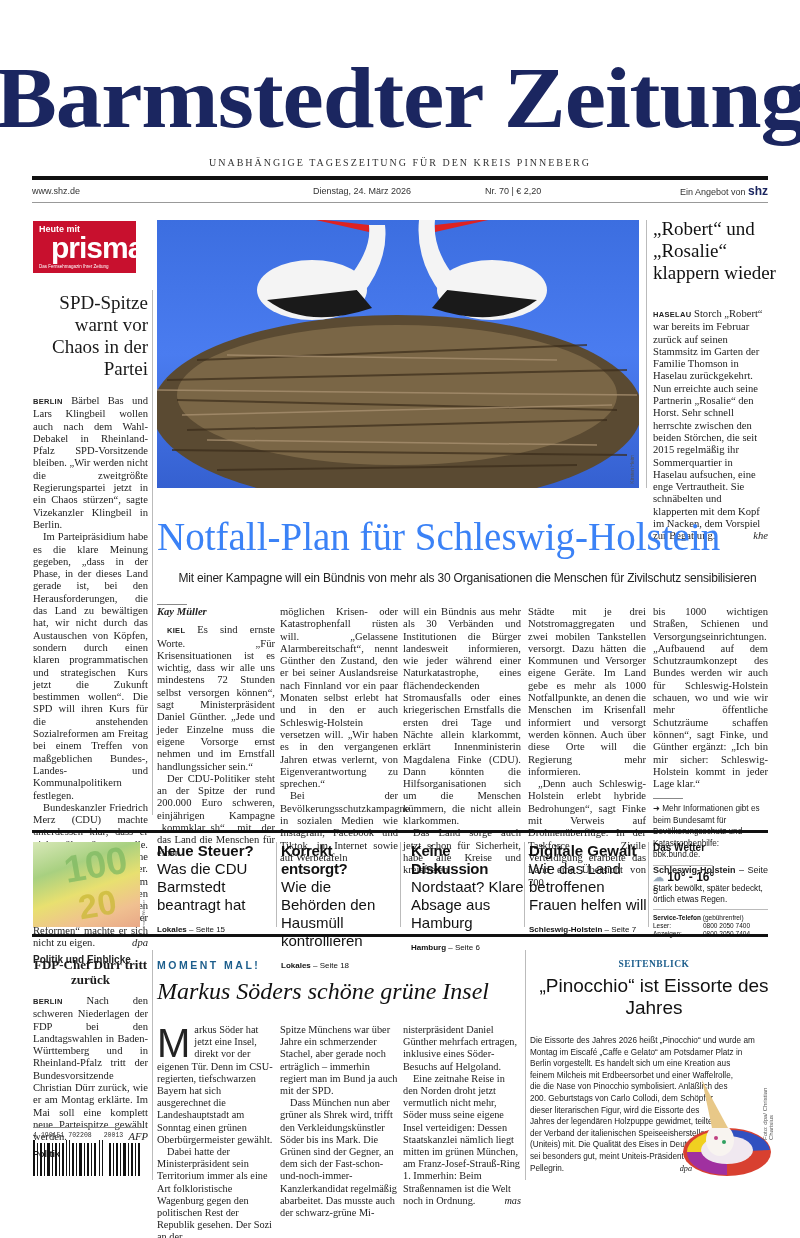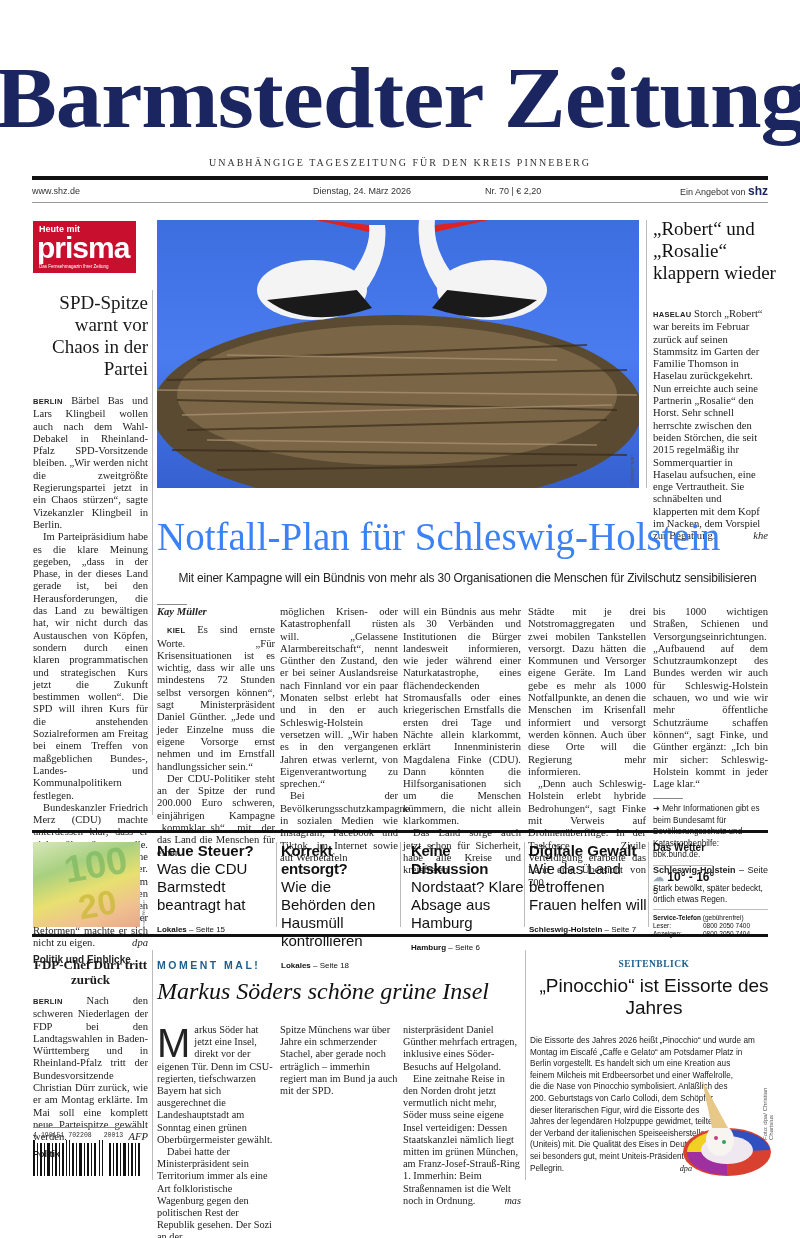--- a/index.html
+++ b/index.html
@@ -22,21 +22,21 @@
   #tagline{left:0;top:157px;width:800px;text-align:center;font-family:"Liberation Serif",serif;font-size:10px;letter-spacing:2px;color:#333;}
   #topbar{left:32px;top:176px;width:736px;height:4px;background:#111;}
   #infobar{left:32px;top:182px;width:736px;height:20px;font-family:"Liberation Sans",sans-serif;font-size:9px;color:#333;}
   #infobar span{position:absolute;top:4px;}
   #infobar-bottom{left:32px;top:202px;width:736px;height:1px;background:#999;}
   .shz{font-weight:bold;font-size:12px;color:#1b2660;}
 
   
   #prisma{left:33px;top:221px;width:103px;height:52px;background:#c8102e;color:#fff;font-family:"Liberation Sans",sans-serif;}
   #prisma .t1{position:absolute;left:6px;top:3px;font-size:9px;font-weight:bold;}
-  #prisma .t2{position:absolute;left:4px;top:10px;font-size:30px;font-weight:bold;letter-spacing:-1px;}
+  #prisma .t2{position:absolute;left:18px;top:10px;font-size:30px;font-weight:bold;letter-spacing:-1px;}
   #prisma .t3{position:absolute;left:6px;top:43px;font-size:4.5px;}
 
   
   #stork-photo{left:157px;top:220px;width:482px;height:268px;overflow:hidden;background:linear-gradient(180deg,#3c6ee0 0%,#4a7cf0 50%,#3560d0 100%);}
   #credit-stork{left:629px;top:455px;font-family:"Liberation Sans",sans-serif;font-size:5px;color:#555;writing-mode:vertical-rl;transform:rotate(180deg);}
 
   
   #stork-head{left:653px;top:218px;width:125px;font-family:"Liberation Serif",serif;font-size:19px;line-height:22px;color:#111;}
 
   
@@ -280,20 +280,21 @@
 <div class="vline" style="left:152px;top:950px;height:230px;"></div>
 
 <div id="kicker-moment" class="abs">MOMENT MAL!</div>
 <div id="moment-head" class="abs">Markus Söders schöne grüne Insel</div>
 <div class="abs body-text" style="left:157px;top:1024px;width:118px;text-align:left;font-size:10.3px;line-height:12.2px">
   <p><span class="dropcap">M</span><span>arkus Söder hat jetzt eine Insel, direkt vor der eigenen Tür. Denn im CSU-regierten, tiefschwarzen Bayern hat sich ausgerechnet die Landeshauptstadt am Sonntag einen grünen Oberbürgermeister gewählt.</span></p>
   <p style="text-indent:10px">Dabei hatte der Ministerpräsident sein Territorium immer als eine Art folkloristische Wagenburg gegen den politischen Rest der Republik gesehen. Der Sozi an der</p>
 </div>
 <div class="abs body-text" style="left:280px;top:1024px;width:118px;text-align:left;font-size:10.3px;line-height:12.2px">
   <p>Spitze Münchens war über Jahre ein schmerzender Stachel, aber gerade noch erträglich – immerhin regiert man im Bund ja auch mit der SPD.</p>
+  <p>Dass München nun aber grüner als Shrek wird, trifft den Verkleidungskünstler Söder bis ins Mark. Die Grünen sind der Gegner, an dem sich der Fast-schon-und-noch-immer-Kanzlerkandidat regelmäßig abarbeitet. Das musste auch der schwarz-grüne Mi-</p>
 </div>
 <div class="abs body-text" style="left:403px;top:1024px;width:118px;text-align:left;font-size:10.3px;line-height:12.2px">
   <p>nisterpräsident Daniel Günther mehrfach ertragen, inklusive eines Söder-Besuchs auf Helgoland.</p>
   <p><span>Eine zeitnahe Reise in den Norden droht jetzt vermutlich nicht mehr, Söder muss seine eigene Insel verteidigen: Dessen Staatskanzlei nämlich liegt mitten im grünen München, am Franz-Josef-Strauß-Ring 1. Immerhin: Beim Straßennamen ist die Welt noch in Ordnung.</span> <i style="float:right">mas</i></p>
 </div>
 <div class="vline" style="left:525px;top:950px;height:230px;"></div>
 
 <div id="seitenblick" class="abs">SEITENBLICK</div>
 <div id="pino-head" class="abs">„Pinocchio“ ist Eissorte des Jahres</div>
 <div id="pino-text" class="abs">

